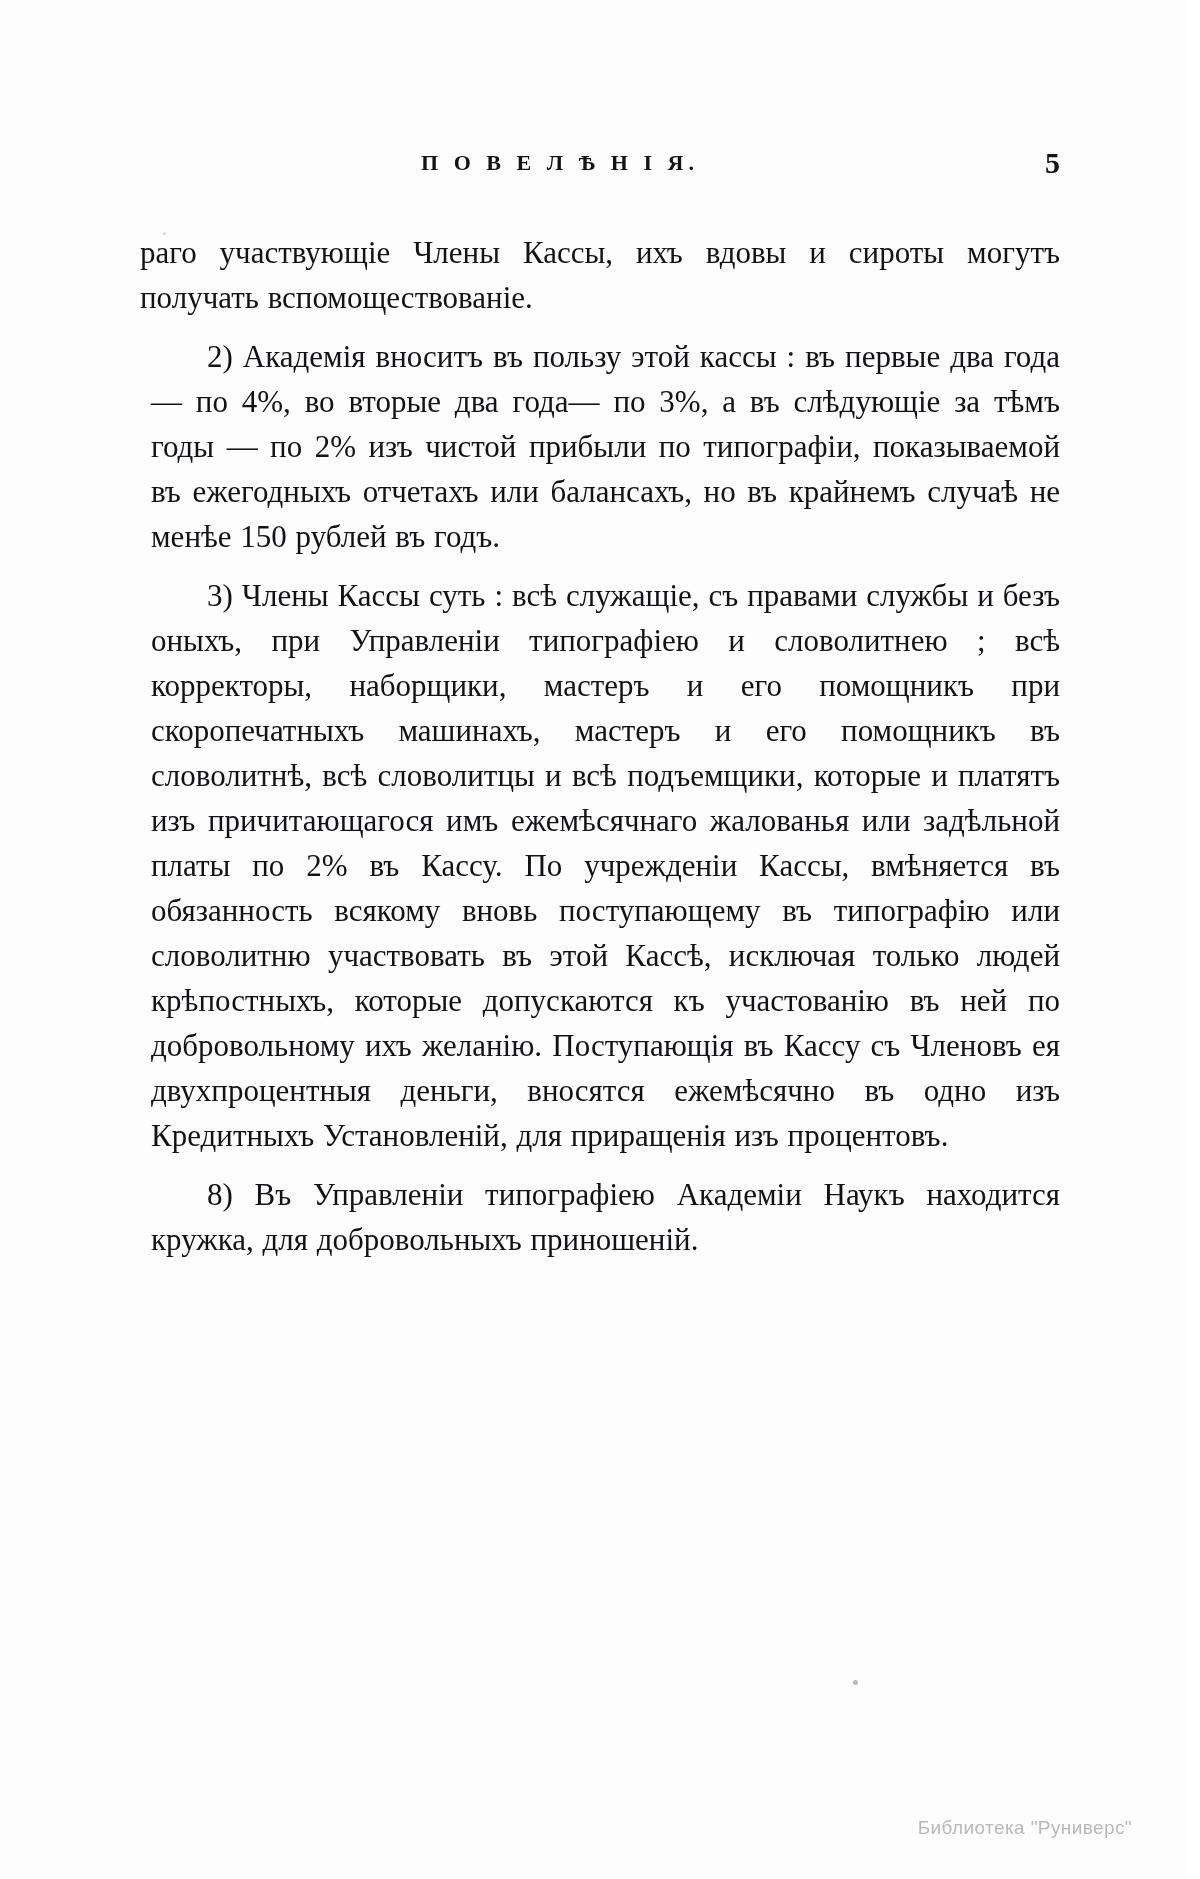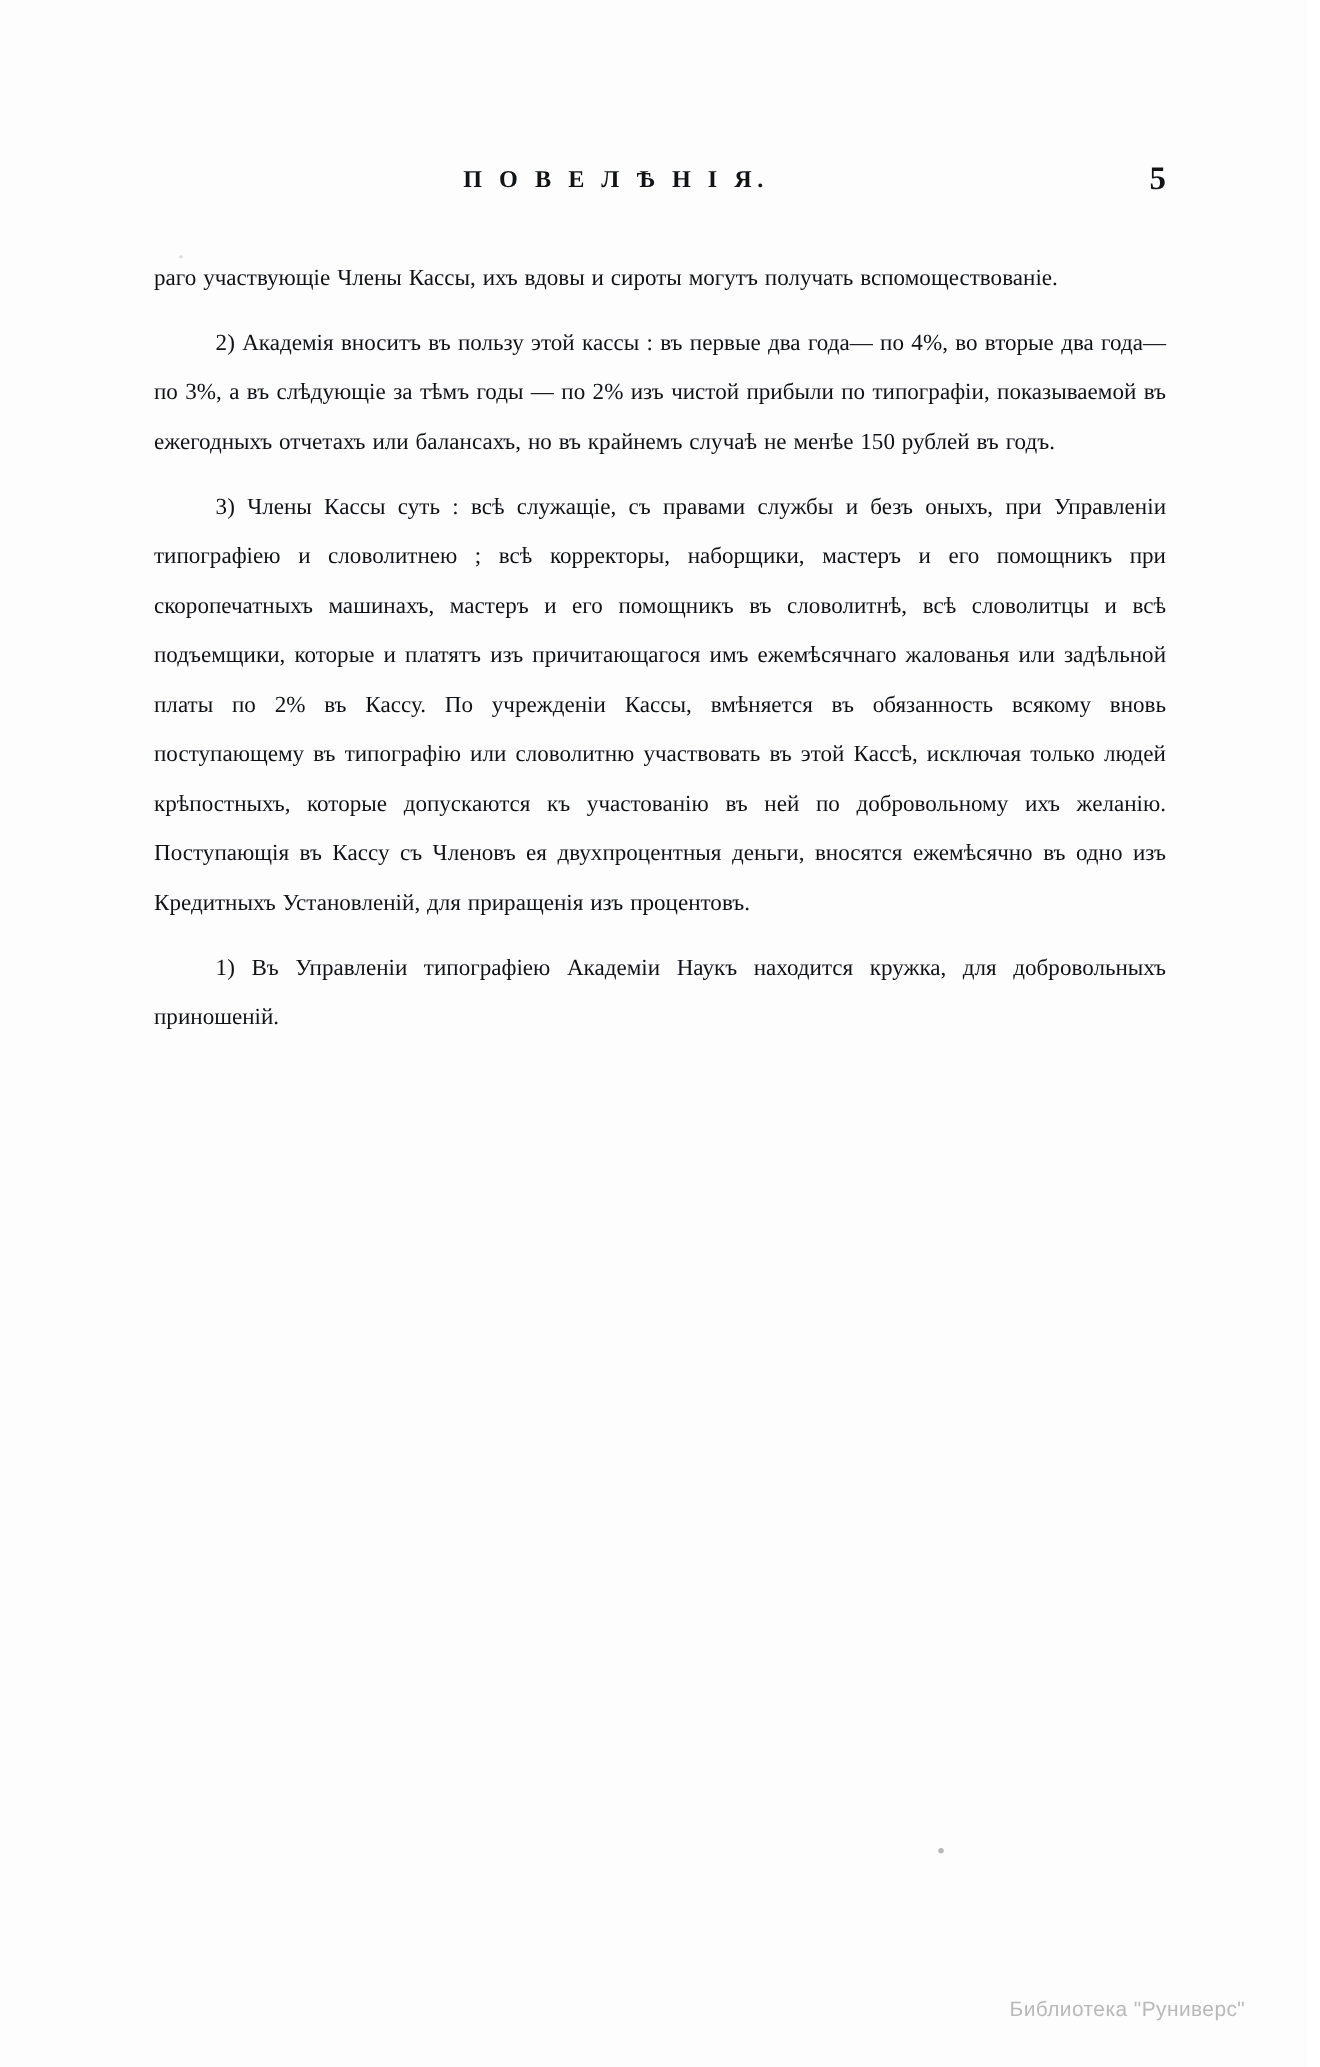--- a/index.html
+++ b/index.html
@@ -50,32 +50,33 @@
   .folio {
     position: absolute;
     right: 0;
     top: -4px;
     font-size: 30px;
     font-weight: 700;
     color: #111317;
   }
   p.para {
     margin: 0 0 0 0;
-    font-size: 21px;
+    font-size: 31px;
     line-height: 45px;
     text-align: justify;
     text-align-last: left;
     color: #101217;
     word-spacing: 1px;
   }
   p.para + p.para {
     margin-top: 14px;
   }
   p.indent {
     text-indent: 56px;
+    margin-left: 11px;
   }
   .watermark {
     position: absolute;
     right: 56px;
     bottom: 40px;
     font-family: "Liberation Sans", sans-serif;
     font-size: 19px;
     color: #b9b9bb;
     letter-spacing: 0.4px;
   }
@@ -98,21 +99,21 @@
       <div class="running-title">П О В Е Л Ѣ Н І Я.</div>
       <div class="folio">5</div>
     </div>
 
     <p class="para">раго участвующіе Члены Кассы, ихъ вдовы и сироты могутъ получать вспомоществованіе.</p>
 
     <p class="para indent">2) Академія вноситъ въ пользу этой кассы : въ первые два года— по 4%, во вторые два года— по 3%, а въ слѣдующіе за тѣмъ годы — по 2% изъ чистой прибыли по типографіи, показываемой въ ежегодныхъ отчетахъ или балансахъ, но въ крайнемъ случаѣ не менѣе 150 рублей въ годъ.</p>
 
     <p class="para indent">3) Члены Кассы суть : всѣ служащіе, съ правами службы и безъ оныхъ, при Управленіи типографіею и словолитнею ; всѣ корректоры, наборщики, мастеръ и его помощникъ при скоропечатныхъ машинахъ, мастеръ и его помощникъ въ словолитнѣ, всѣ словолитцы и всѣ подъемщики, которые и платятъ изъ причитающагося имъ ежемѣсячнаго жалованья или задѣльной платы по 2% въ Кассу. По учрежденіи Кассы, вмѣняется въ обязанность всякому вновь поступающему въ типографію или словолитню участвовать въ этой Кассѣ, исключая только людей крѣпостныхъ, которые допускаются къ участованію въ ней по добровольному ихъ желанію. Поступающія въ Кассу съ Членовъ ея двухпроцентныя деньги, вносятся ежемѣсячно въ одно изъ Кредитныхъ Установленій, для приращенія изъ процентовъ.</p>
 
-    <p class="para indent">1) Въ Управленіи типографіею Академіи Наукъ находится кружка, для добровольныхъ приношеній.</p>
+    <p class="para indent">8) Въ Управленіи типографіею Академіи Наукъ находится кружка, для добровольныхъ приношеній.</p>
 
 
   </div>
 
   <div class="speck s1"></div>
   <div class="speck s2"></div>
 
   <div class="watermark">Библиотека "Руниверс"</div>
 
 </div>

